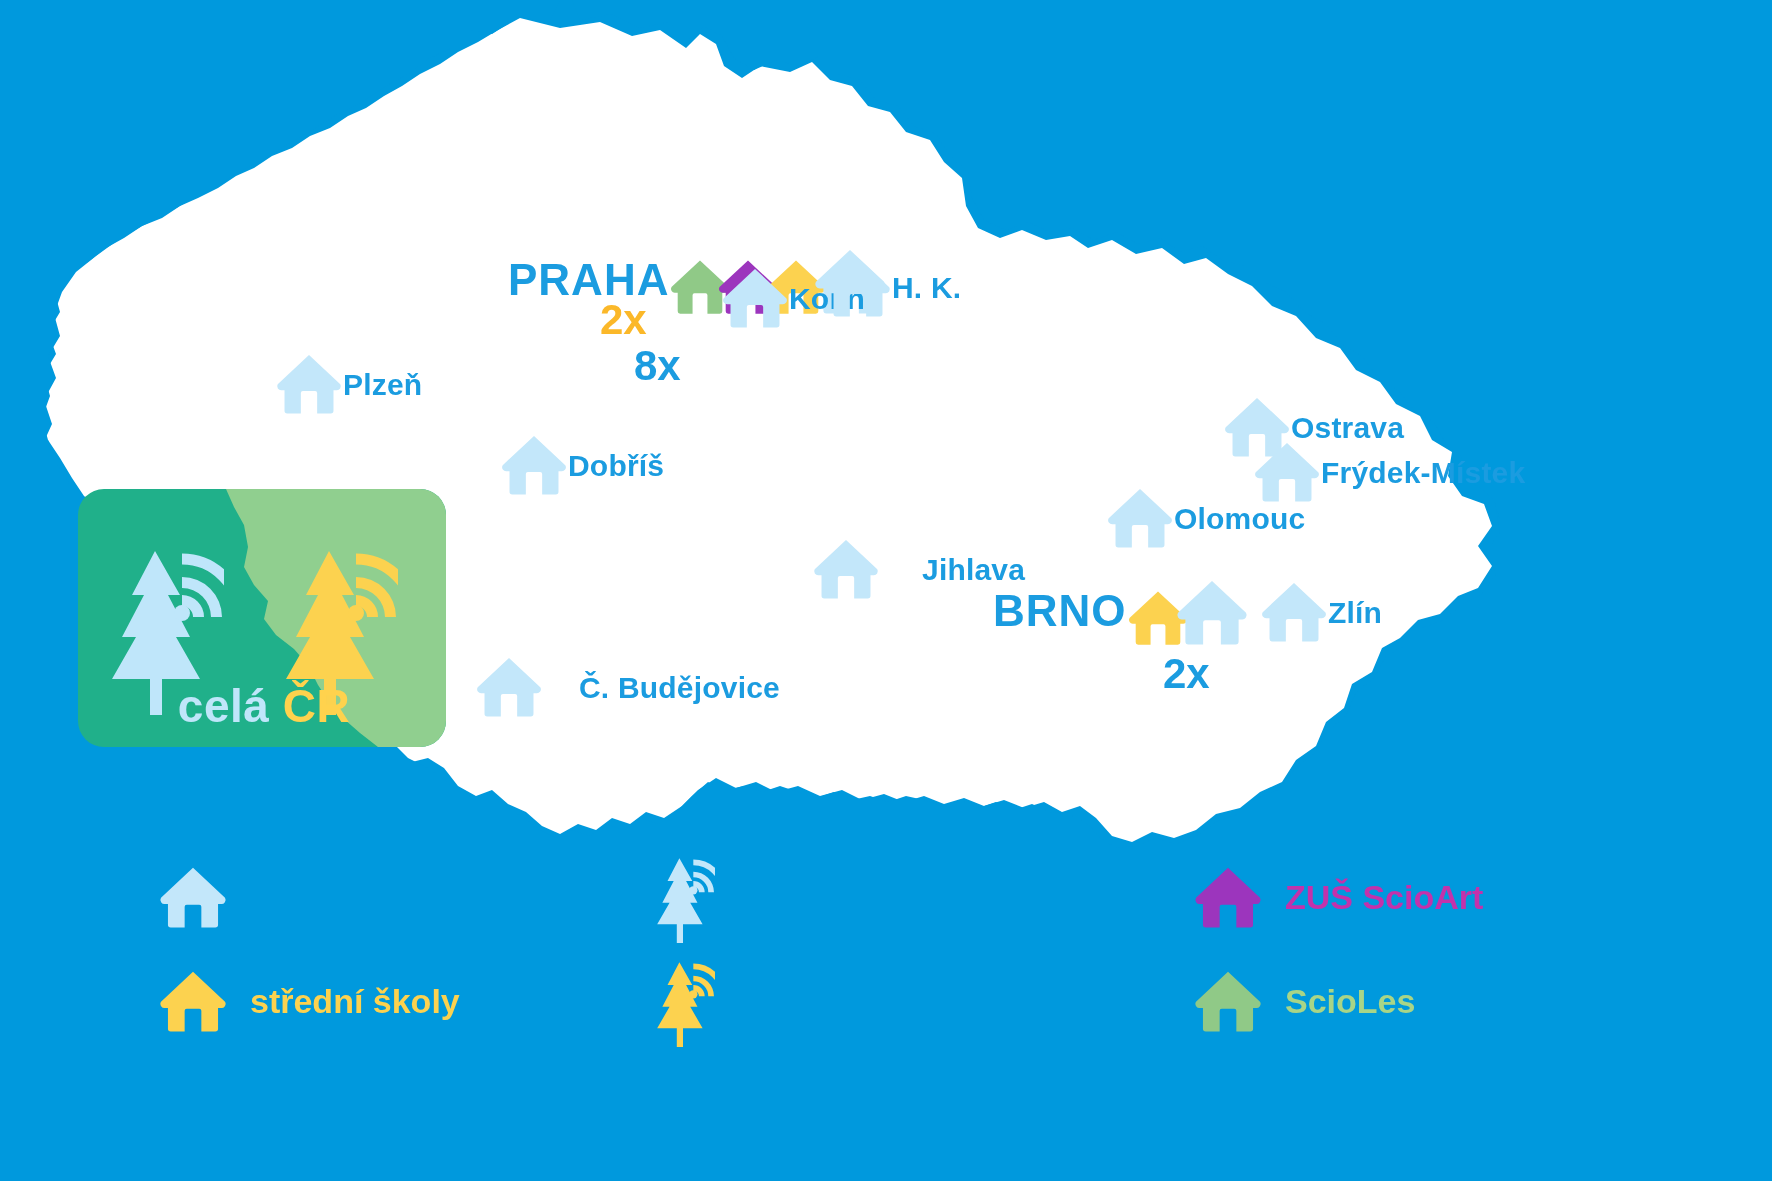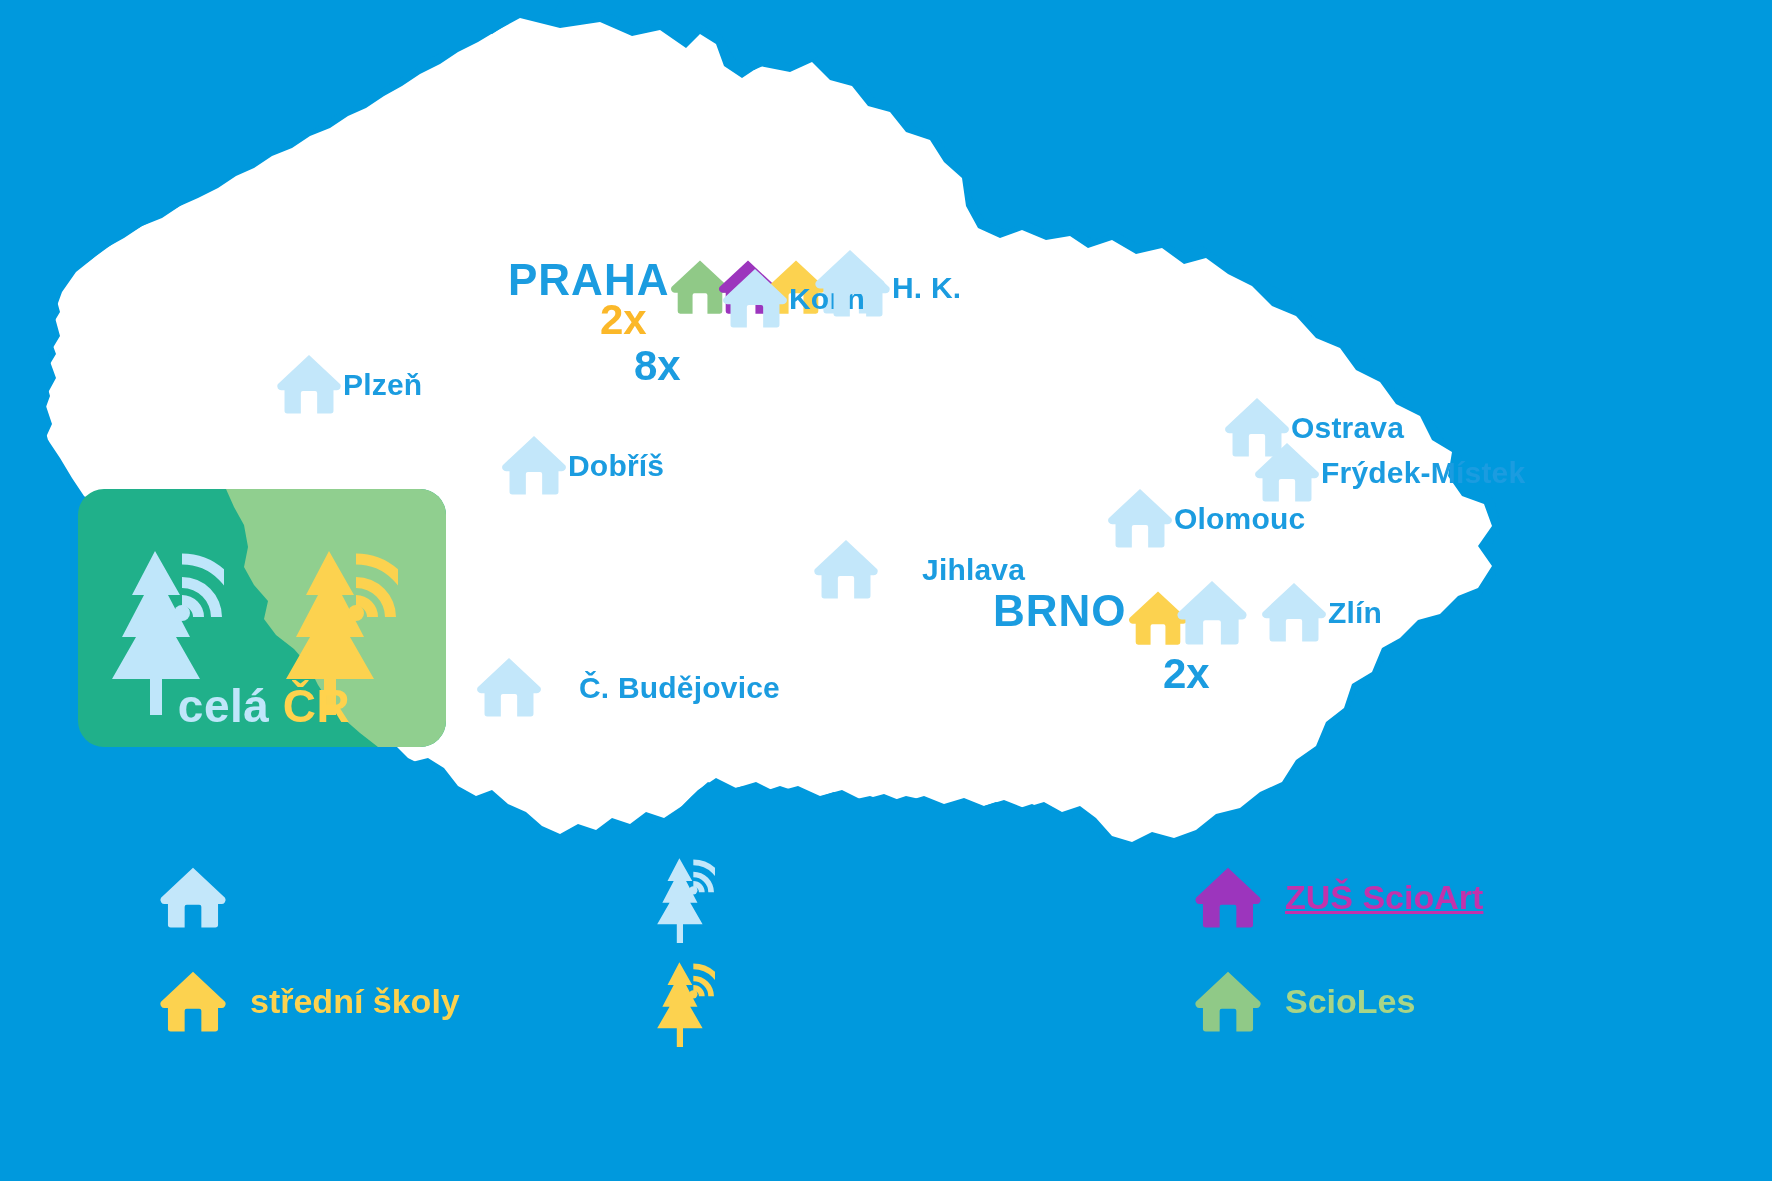--- a/index.html
+++ b/index.html
@@ -127,21 +127,21 @@
     flex: none;
   }
   .legend-text {
     font-size: 34px;
     font-weight: 700;
     white-space: nowrap;
     margin-left: 14px;
   }
   .t-lightblue { color: #bfe6fa; }
   .t-yellow    { color: #fcd24f; }
-  .t-magenta   { color: #c332ab; text-decoration: underline; }
+  .t-magenta   { color: #c332ab; }
   .t-green     { color: #a8d587; }
 </style>
 </head>
 <body>
 
 <div id="stage">
 
   <svg id="map-svg" viewBox="0 0 1772 1181">
     <path fill="#ffffff" d="
       M 520 18 L 560 28 L 600 22 L 632 36 L 660 30 L 686 48 L 700 34 L 716 44

